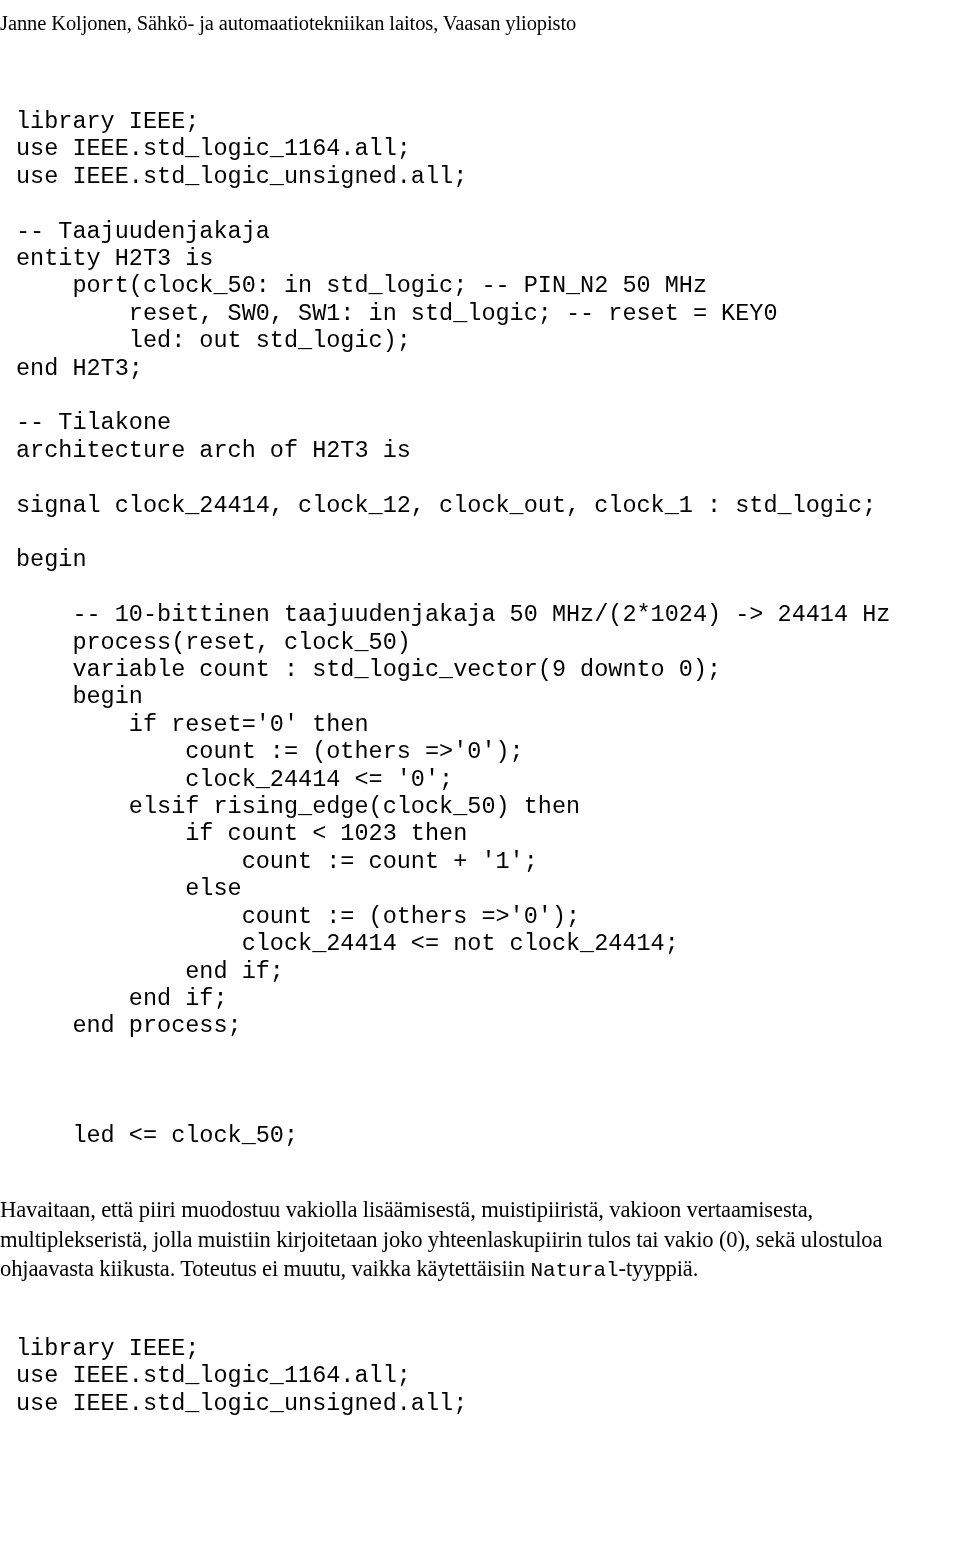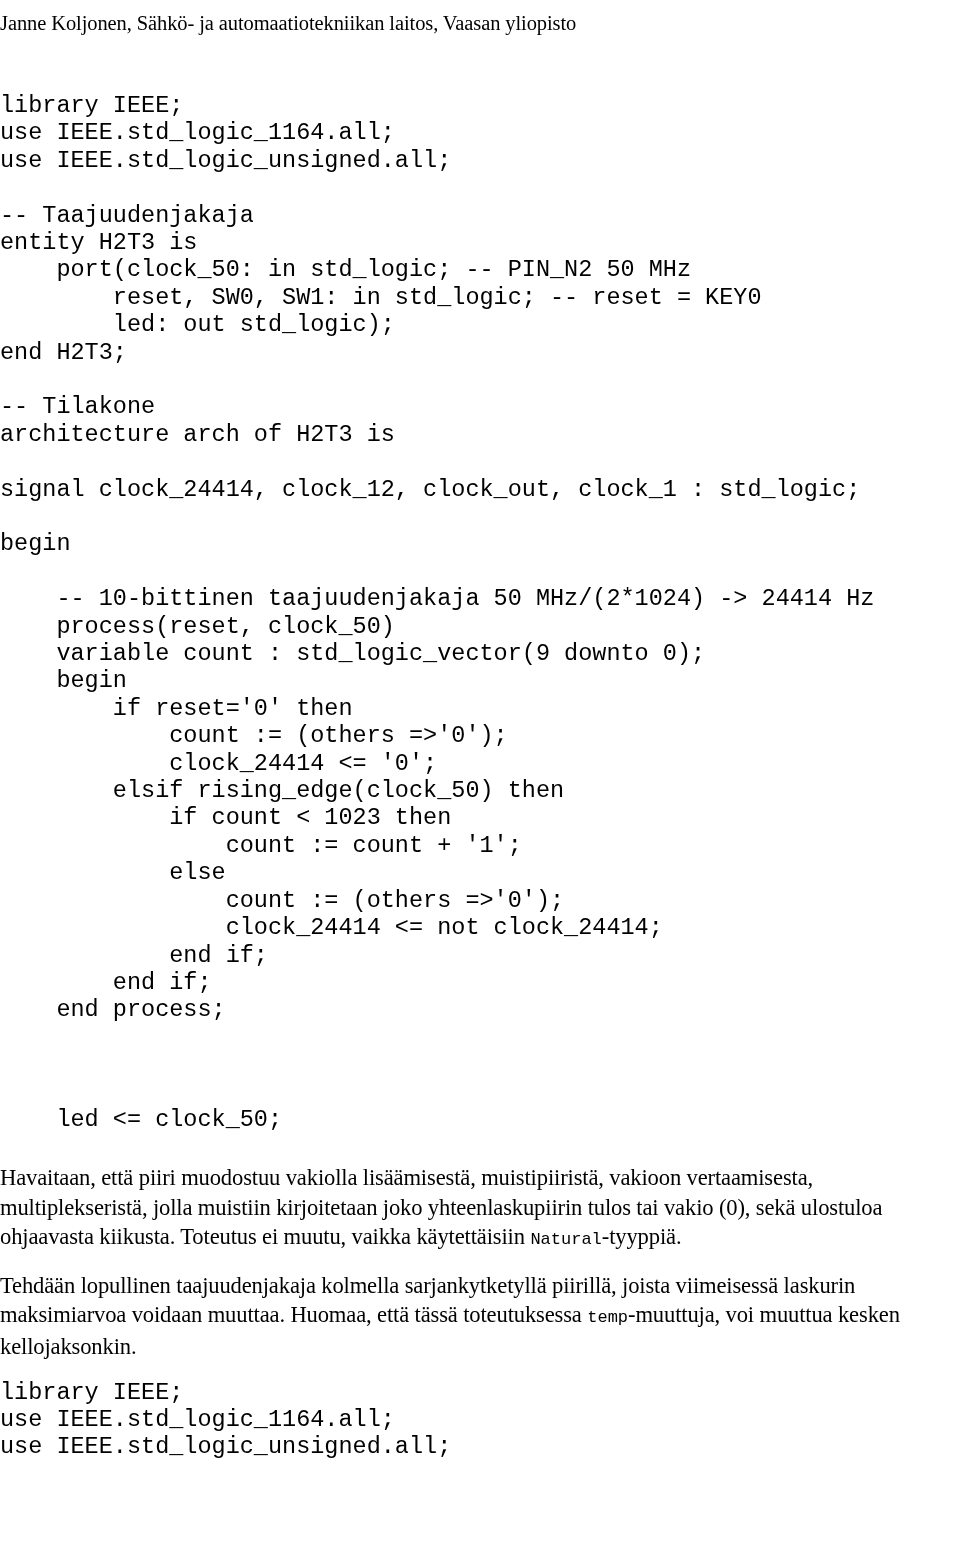--- a/index.html
+++ b/index.html
@@ -43,42 +43,42 @@
     width: 960px;
   }
 
   
   .code {
     font-family: "Liberation Mono", "DejaVu Sans Mono", monospace;
     font-size: 23.5px;
     line-height: 27.4px;
     white-space: pre;
     letter-spacing: 0px;
-    margin: 0;
+    margin: 16px;
     padding: 0;
     color: #000000;
   }
   .code .ln {
     display: block;
     min-height: 27.4px;
   }
 
   
   .para {
     font-family: "Liberation Serif", serif;
     font-size: 22.6px;
     line-height: 29.2px;
     text-align: left;
     margin: 0;
     padding: 0;
     letter-spacing: -0.15px;
   }
   .para .mono {
     font-family: "Liberation Mono", "DejaVu Sans Mono", monospace;
-    font-size: 17px;
+    font-size: 21px;
     letter-spacing: 0px;
   }
 
   .gap-sm { height: 17px; }
   .gap-md { height: 30px; }
 
   
   .doc-footer {
     position: absolute;
     left: 0px;
@@ -114,21 +114,20 @@
   <div class="content">
 
     <pre class="code"><span class="ln">library IEEE;</span><span class="ln">use IEEE.std_logic_1164.all;</span><span class="ln">use IEEE.std_logic_unsigned.all;</span><span class="ln"></span><span class="ln">-- Taajuudenjakaja</span><span class="ln">entity H2T3 is</span><span class="ln">    port(clock_50: in std_logic; -- PIN_N2 50 MHz</span><span class="ln">        reset, SW0, SW1: in std_logic; -- reset = KEY0</span><span class="ln">        led: out std_logic);</span><span class="ln">end H2T3;</span><span class="ln"></span><span class="ln">-- Tilakone</span><span class="ln">architecture arch of H2T3 is</span><span class="ln"></span><span class="ln">signal clock_24414, clock_12, clock_out, clock_1 : std_logic;</span><span class="ln"></span><span class="ln">begin</span><span class="ln"></span><span class="ln">    -- 10-bittinen taajuudenjakaja 50 MHz/(2*1024) -&gt; 24414 Hz</span><span class="ln">    process(reset, clock_50)</span><span class="ln">    variable count : std_logic_vector(9 downto 0);</span><span class="ln">    begin</span><span class="ln">        if reset='0' then</span><span class="ln">            count := (others =&gt;'0');</span><span class="ln">            clock_24414 &lt;= '0';</span><span class="ln">        elsif rising_edge(clock_50) then</span><span class="ln">            if count &lt; 1023 then</span><span class="ln">                count := count + '1';</span><span class="ln">            else</span><span class="ln">                count := (others =&gt;'0');</span><span class="ln">                clock_24414 &lt;= not clock_24414;</span><span class="ln">            end if;</span><span class="ln">        end if;</span><span class="ln">    end process;</span><span class="ln"></span><span class="ln"></span><span class="ln"></span><span class="ln">    led &lt;= clock_50;</span></pre>
 
     <div class="gap-md"></div>
 
     <p class="para"><span>Havaitaan, että piiri muodostuu vakiolla lisäämisestä, muistipiiristä, vakioon vertaamisesta, multiplekseristä, jolla muistiin kirjoitetaan joko yhteenlaskupiirin tulos tai vakio (0), sekä ulostuloa ohjaavasta kiikusta. Toteutus ei muutu, vaikka käytettäisiin </span><span class="mono">Natural</span><span>-tyyppiä.</span></p>
 
     <div class="gap-sm"></div>
 
-    <p class="para"><span>Tehdään lopullinen taajuudenjakaja kolmella sarjankytketyllä piirillä, joista viimeisessä laskurin maksimiarvoa voidaan muuttaa. Huomaa, että tässä toteutuksessa </span><span class="mono">temp</span><span>-muuttuja, voi muuttua kesken kellojaksonkin.</span></p>
 
     <div class="gap-sm"></div>
 
     <pre class="code"><span class="ln">library IEEE;</span><span class="ln">use IEEE.std_logic_1164.all;</span><span class="ln">use IEEE.std_logic_unsigned.all;</span></pre>
 
   </div>
 
 
 </div>
 

